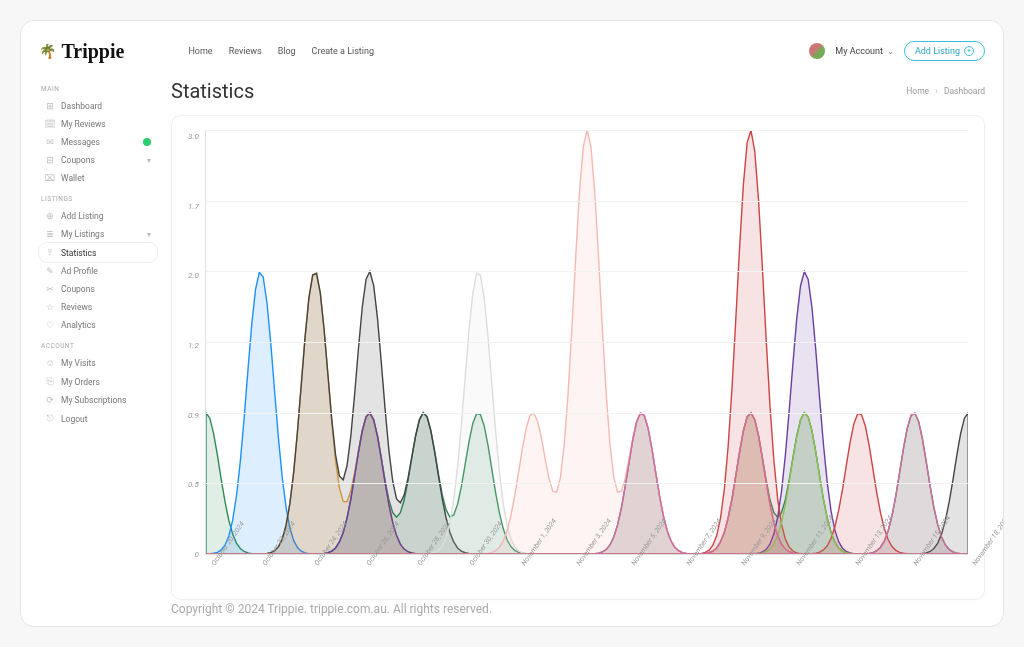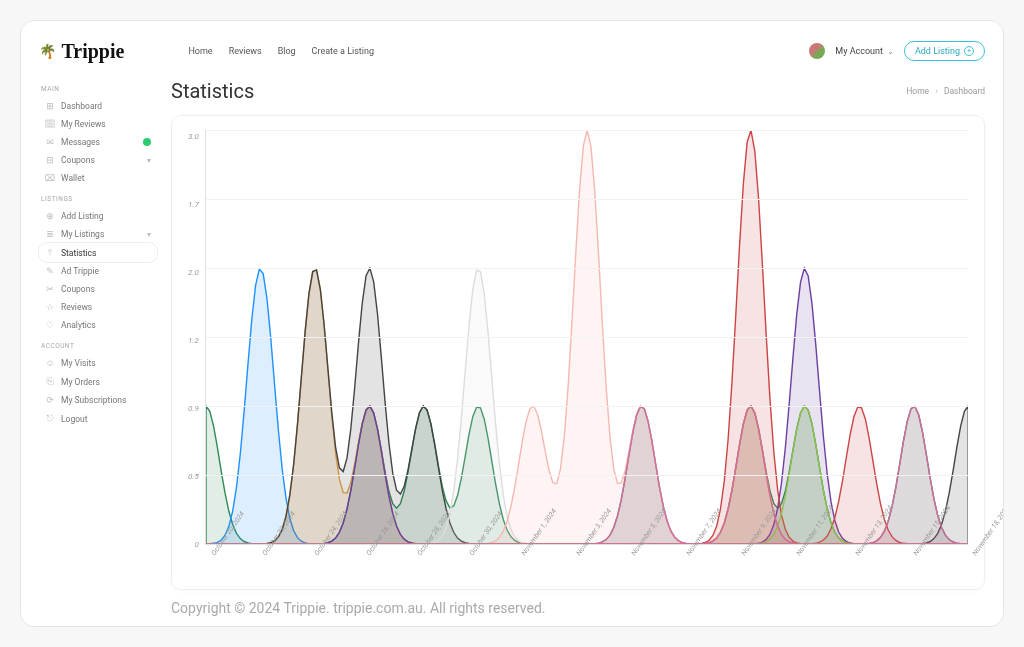--- a/index.html
+++ b/index.html
@@ -41,21 +41,21 @@
 
   .chart-wrap { flex: 1; display: flex; min-height: 0; font-style: italic; }
   .y-axis { display: flex; flex-direction: column; justify-content: space-between; font-size: 8px; color: #999; padding: 2px 6px 34px 0; text-align: right; }
   .plot-col { flex: 1; display: flex; flex-direction: column; min-width: 0; }
   .plot { flex: 1; position: relative; border-left: 1px solid #e0e0e0; border-bottom: 1px solid #e0e0e0; }
   .grid-line { position: absolute; left: 0; right: 0; border-top: 1px solid #f2f2f2; }
   svg.curves { position: absolute; inset: 0; width: 100%; height: 100%; }
   .x-axis { display: flex; height: 34px; margin-top: 4px; }
   .x-tick { flex: 1; font-size: 7px; color: #999; transform: rotate(-55deg); transform-origin: left top; white-space: nowrap; padding-top: 6px; }
 
-  .footer { font-size: 14px; color: #aaa; margin-top: 10px; }
+  .footer { font-size: 12px; color: #aaa; margin-top: 2px; }
 </style>
 </head>
 <body>
 
 <div class="frame">
 
   <div class="topbar">
     <div class="logo">
       <span class="logo-icon">🌴</span>
       <span class="logo-text">Trippie</span>
@@ -113,21 +113,21 @@
           <span class="ico">≣</span>
           <span>My Listings</span>
           <span class="dot">▾</span>
         </div>
         <div class="side-item active">
           <span class="ico">⫯</span>
           <span>Statistics</span>
         </div>
         <div class="side-item">
           <span class="ico">✎</span>
-          <span>Ad Trippie</span>
+          <span>Ad Profile</span>
         </div>
         <div class="side-item">
           <span class="ico">✂</span>
           <span>Coupons</span>
         </div>
         <div class="side-item">
           <span class="ico">☆</span>
           <span>Reviews</span>
         </div>
         <div class="side-item">

